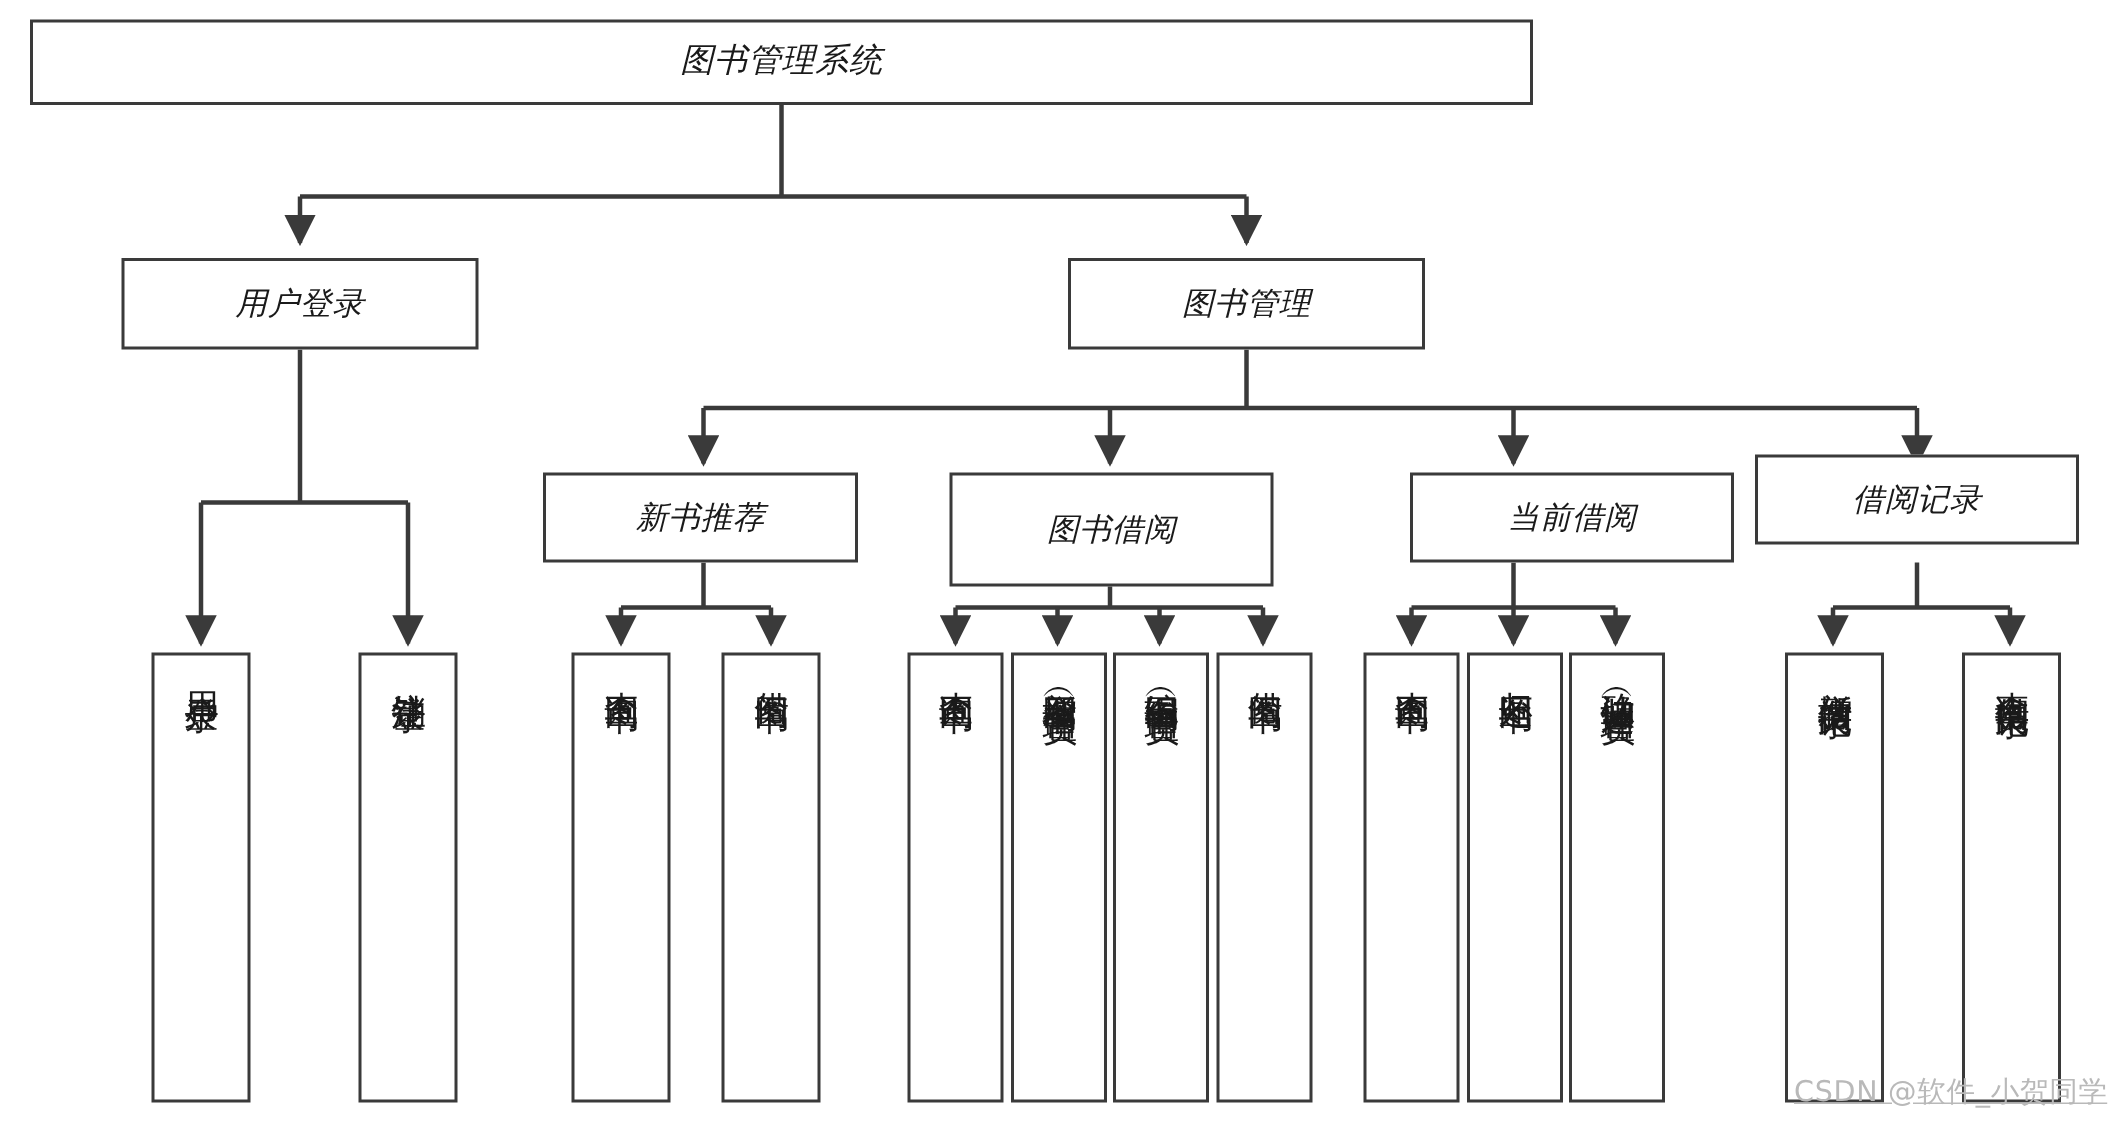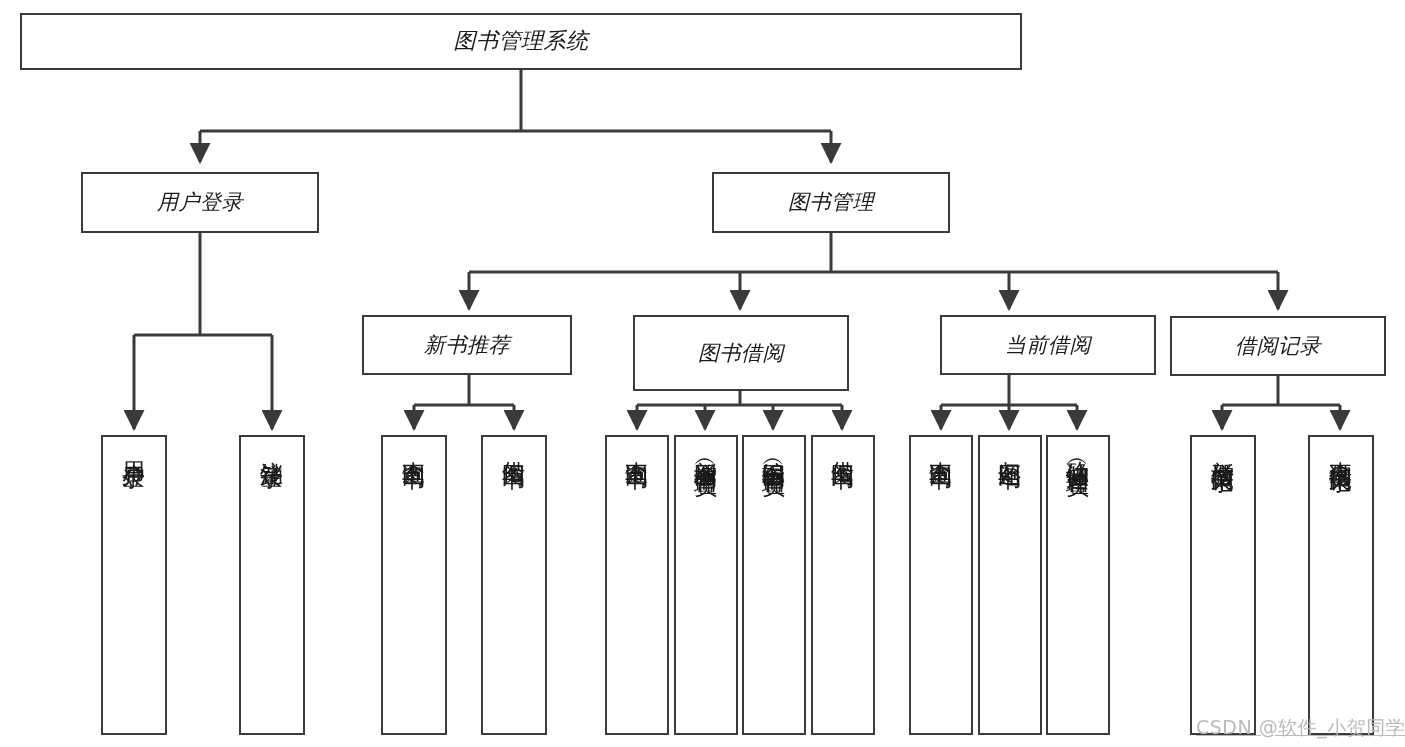--- a/index.html
+++ b/index.html
@@ -146,21 +146,21 @@
 
   <div class="node horiz" style="left:362px; top:315px; width:210px; height:60px;">
     <span class="node-label">新书推荐</span>
   </div>
   <div class="node horiz" style="left:633px; top:315px; width:216px; height:76px;">
     <span class="node-label">图书借阅</span>
   </div>
   <div class="node horiz" style="left:901px; top:315px; width:216px; height:60px;margin-left:39px;">
     <span class="node-label">当前借阅</span>
   </div>
-  <div class="node horiz" style="left:1170px; top:316px; width:216px; height:60px;">
+  <div class="node horiz" style="left:1170px; top:303px; width:216px; height:60px;">
     <span class="node-label">借阅记录</span>
   </div>
 
   <div class="node leaf" style="left:101px; top:435px; width:66px; height:300px;">
     <span class="node-label">用户登录</span>
   </div>
   <div class="node leaf" style="left:239px; top:435px; width:66px; height:300px;">
     <span class="node-label">注销登录</span>
   </div>
 

